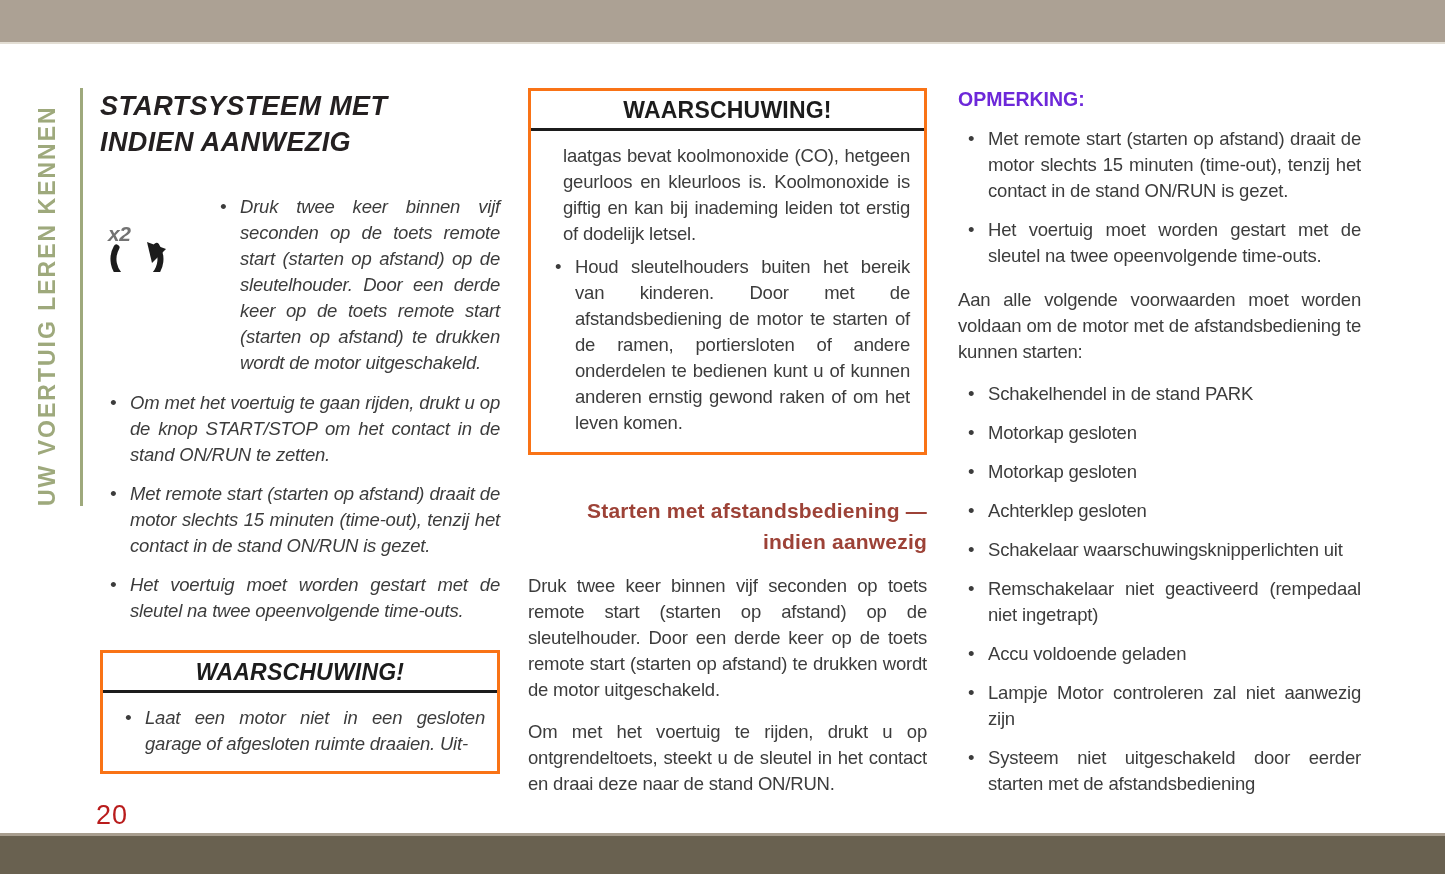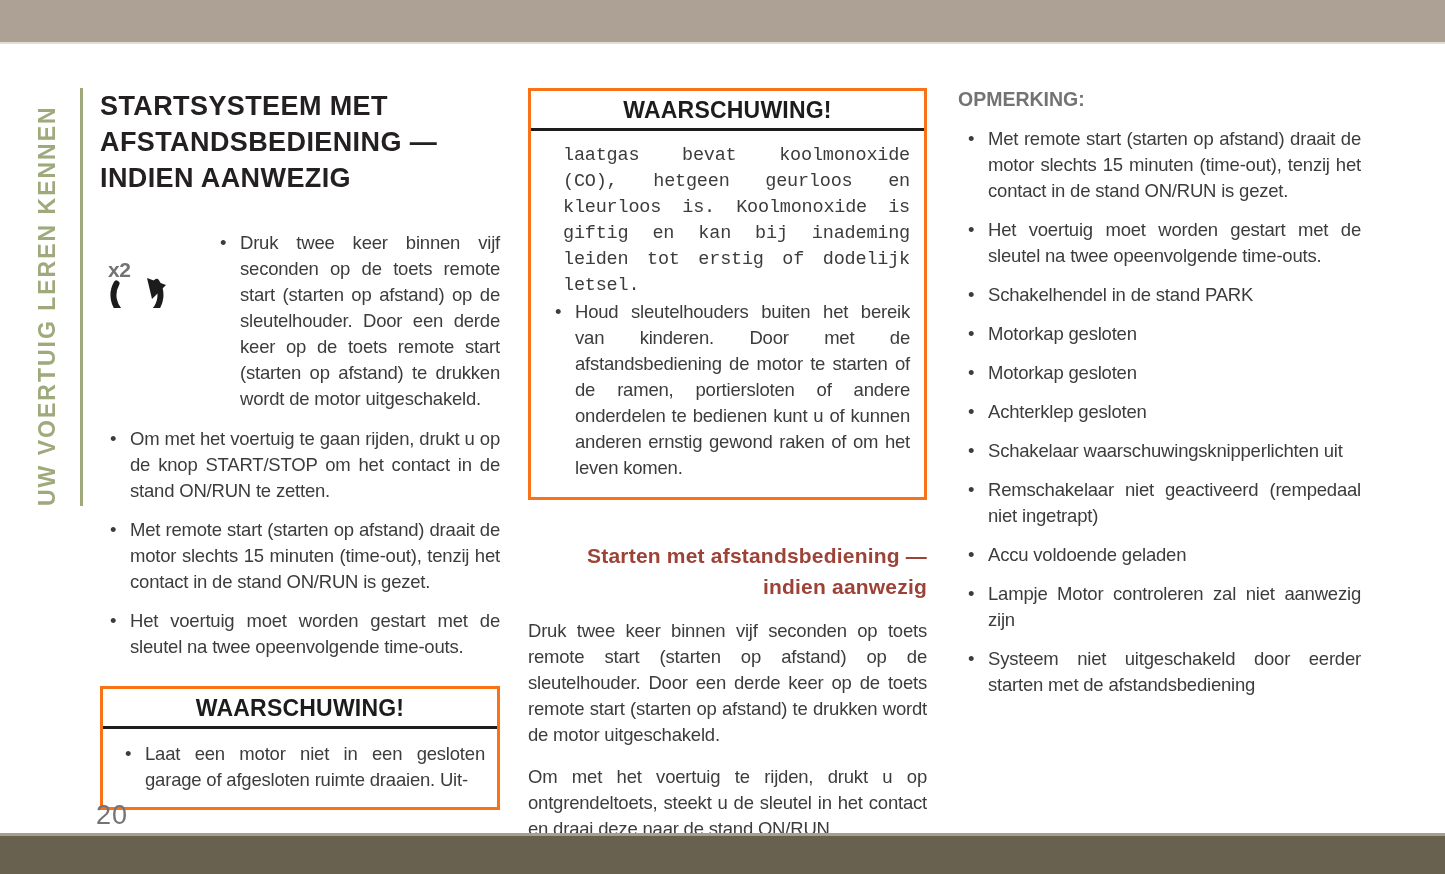--- a/index.html
+++ b/index.html
@@ -12,44 +12,44 @@
   .bottomline{position:absolute;left:0;bottom:38px;width:100%;height:3px;background:#a89e8f;}
   .bottombar{position:absolute;left:0;bottom:0;width:100%;height:38px;background:#696150;}
   
   .side-label{
     position:absolute;left:34px;top:86px;height:420px;width:40px;
     writing-mode:vertical-rl;transform:rotate(180deg);
     font-weight:bold;font-size:23px;letter-spacing:2px;color:#9ea97c;white-space:nowrap;
   }
   .side-rule{position:absolute;left:80px;top:88px;width:3px;height:418px;background:#9ea97c;}
   
-  .page-num{position:absolute;left:96px;top:800px;font-size:27px;color:#737373;letter-spacing:1px;}
+  .page-num{position:absolute;left:96px;top:800px;font-size:27px;color:#b91c1c;letter-spacing:1px;}
   
   .col{position:absolute;top:88px;font-size:18.5px;line-height:26px;letter-spacing:-0.2px;}
-  .col1{left:100px;width:400px;}
+  .col1{left:100px;width:400px;font-style:italic;}
   .col2{left:528px;width:399px;}
   .col3{left:958px;top:86px;width:403px;}
   
   .h1{font-weight:bold;font-size:27px;line-height:36px;letter-spacing:0.4px;color:#242021;margin:0 0 34px 0;}
   .h1 span{display:block;}
   .h2-red{font-weight:bold;font-size:21px;line-height:31px;color:#9d4237;margin:40px 0 16px 0;letter-spacing:0.2px;text-align:right;}
-  .note-label{font-weight:bold;font-size:19.5px;color:#737373;margin:0 0 14px 0;letter-spacing:0;}
+  .note-label{font-weight:bold;font-size:19.5px;color:#6d28d9;margin:0 0 14px 0;letter-spacing:0;}
   
   .para{text-align:justify;margin:0 0 16px 0;}
   .li{position:relative;padding-left:30px;text-align:justify;margin:0 0 13px 0;}
   .li .dot{position:absolute;left:10px;top:0;}
   
   .icon-row{display:flex;margin:0 0 14px 0;}
   .icon-cell{width:110px;flex:0 0 110px;padding-top:10px;}
   .icon-row .li{flex:1;margin:0;}
   
   .warnbox{border:3px solid #f97316;margin:0;}
   .warn-title{font-weight:bold;font-size:23px;letter-spacing:0.2px;color:#1c1c1c;text-align:center;padding:6px 0 5px 0;border-bottom:3px solid #1c1c1c;}
   .warn-body{padding:12px 12px 14px 12px;}
-  .warn-body .cont{padding-left:18px;text-align:justify;margin:0 0 0 0;font-family:Liberation Mono, monospace;}
+  .warn-body .cont{padding-left:18px;text-align:justify;margin:0 0 7px 0;}
   .warn-body .li{margin:0;}
   .warn-body .li + .li,.warn-body .cont + .li{margin-top:0;}
   .col1 .warnbox{margin-top:26px;}
   .col2 .warnbox .warn-body{padding:12px 14px 16px 14px;}
   
   .x2-icon{position:relative;width:78px;height:68px;}
   .x2-icon .x2-label{position:absolute;left:8px;top:17px;font-weight:bold;font-size:21px;color:#737373;letter-spacing:-0.5px;}
 </style>
 </head>
 <body>
@@ -57,21 +57,20 @@
 <div class="page">
 
   <div class="topbar"></div>
 
   <div class="side-label">UW VOERTUIG LEREN KENNEN</div>
   <div class="side-rule"></div>
 
   <div class="col col1">
     <div class="h1">
       <span>STARTSYSTEEM MET</span>
-      <span>AFSTANDSBEDIENING —</span>
       <span>INDIEN AANWEZIG</span>
     </div>
 
     <div class="icon-row">
       <div class="icon-cell">
         <div class="x2-icon">
           <svg width="78" height="68" viewBox="0 0 78 68">
             <path d="M 16.5 43.5 A 23.5 23.5 0 1 0 56.5 42" fill="none" stroke="#1c1c1c" stroke-width="6" stroke-linecap="round"></path>
             <path d="M 47 38 L 66 45 L 52 59 Z" fill="#1c1c1c"></path>
           </svg>
@@ -123,20 +122,21 @@
   <div class="col col3">
     <div class="note-label">OPMERKING:</div>
 
     <div class="li">
       <span class="dot">•</span><span>Met remote start (starten op afstand) draait de motor slechts 15 minuten (time-out), tenzij het contact in de stand ON/RUN is gezet.</span>
     </div>
     <div class="li">
       <span class="dot">•</span><span>Het voertuig moet worden gestart met de sleutel na twee opeenvolgende time-outs.</span>
     </div>
 
+    <div class="para" style="margin-top:18px;">Aan alle volgende voorwaarden moet worden voldaan om de motor met de afstandsbediening te kunnen starten:</div>
 
     <div class="li">
       <span class="dot">•</span><span>Schakelhendel in de stand PARK</span>
     </div>
     <div class="li">
       <span class="dot">•</span><span>Motorkap gesloten</span>
     </div>
     <div class="li">
       <span class="dot">•</span><span>Motorkap gesloten</span>
     </div>

